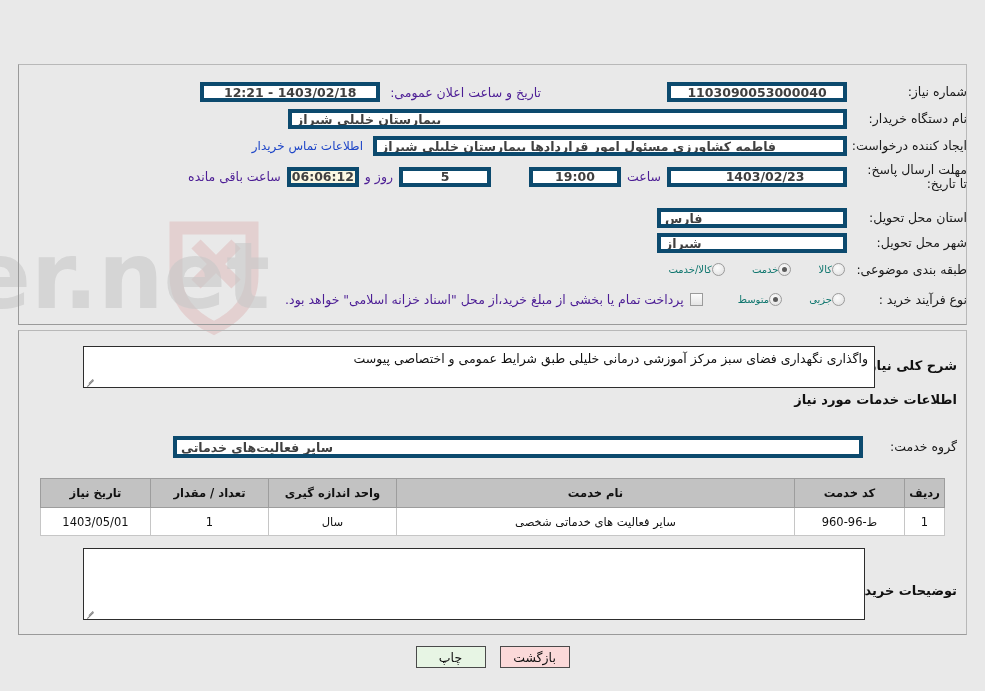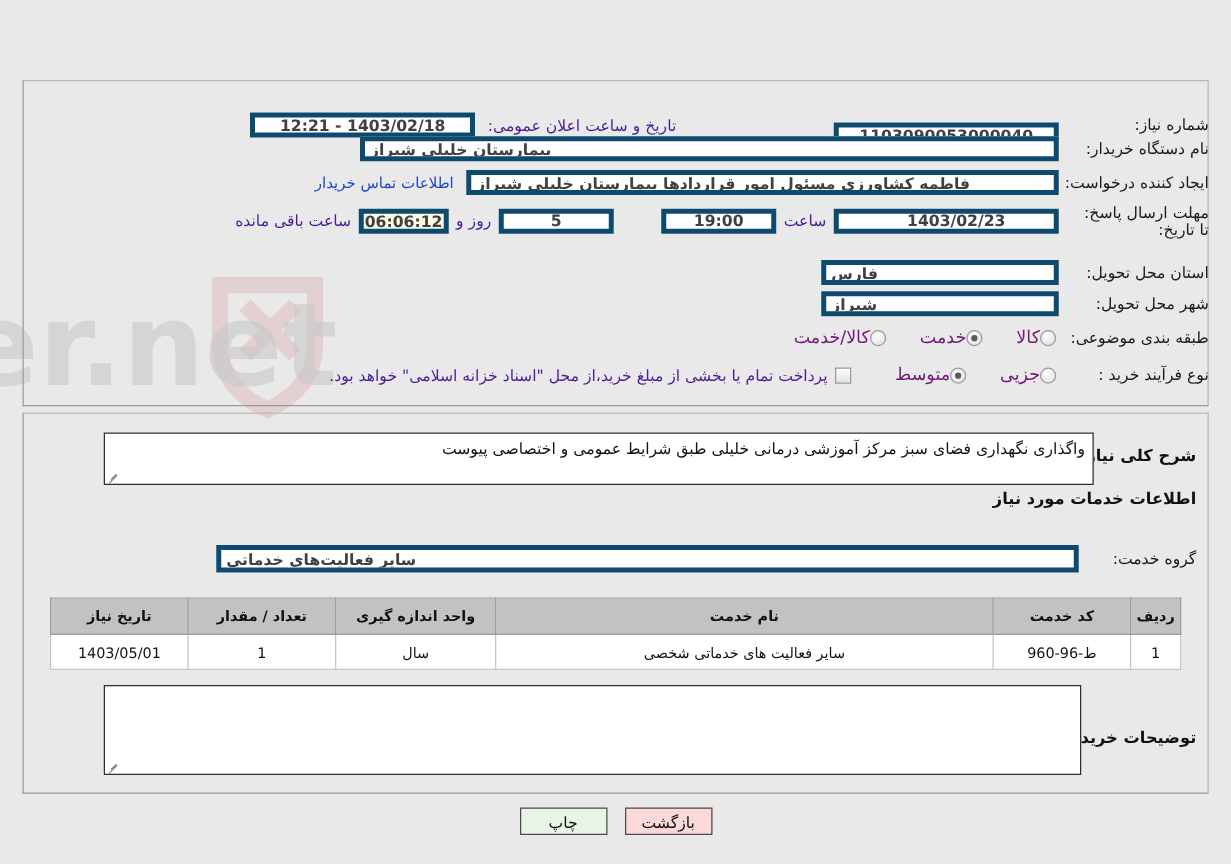--- a/index.html
+++ b/index.html
@@ -120,21 +120,21 @@
     flex: 0 0 auto;
   }
   .radio.on::after {
     content: "";
     position: absolute;
     left: 3px; top: 3px;
     width: 5px; height: 5px;
     border-radius: 50%;
     background: #5a5a5a;
   }
-  .radio-lbl { font-size: 14px; color: #701a75; padding-inline-end: 5px; }
+  .radio-lbl { font-size: 10px; color: #0f766e; padding-inline-end: 5px; }
 
   .checkbox {
     width: 13px; height: 13px;
     border: 1px solid #9b9b9b;
     background: linear-gradient(180deg,#fcfcfc,#e4e4e4);
     flex: 0 0 auto;
   }
 
   
   .tbox {
@@ -241,21 +241,21 @@
         <text x="270" y="128">AriaTender.net</text>
       </g>
     </svg>
   </div>
 
 
   <div class="panel" id="panel-top"></div>
 
   <div class="frow" style="right:18px; top:82px;">
     <span class="lbl" style="width:110px;">شماره نیاز:</span>
-    <span class="fld c" style="width:180px; margin-inline-start:10px;margin-top:16px;">1103090053000040</span>
+    <span class="fld c" style="width:180px; margin-inline-start:10px;">1103090053000040</span>
     <span class="inline-lbl" style="margin-inline-start:120px;">تاریخ و ساعت اعلان عمومی:</span>
     <span class="fld c" style="width:180px; margin-inline-start:4px;">1403/02/18 - 12:21</span>
   </div>
 
   <div class="frow" style="right:18px; top:109px;">
     <span class="lbl" style="width:110px;">نام دستگاه خریدار:</span>
     <span class="fld r" style="width:559px; margin-inline-start:10px;">بیمارستان خلیلی شیراز</span>
   </div>
 
   <div class="frow" style="right:18px; top:136px;">

